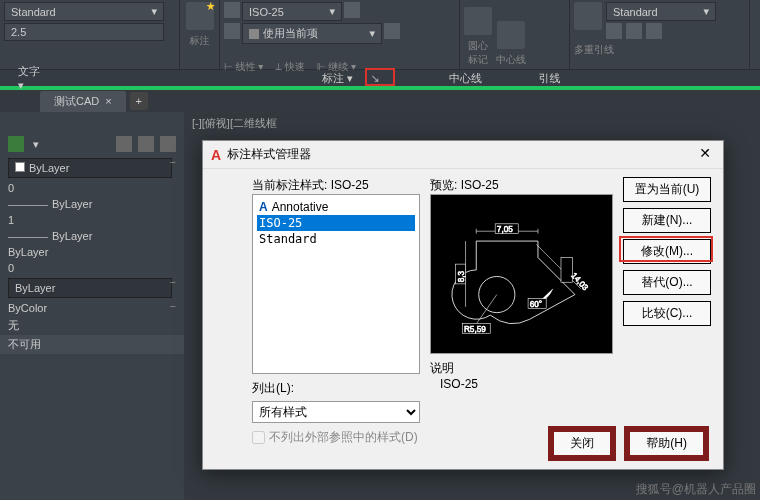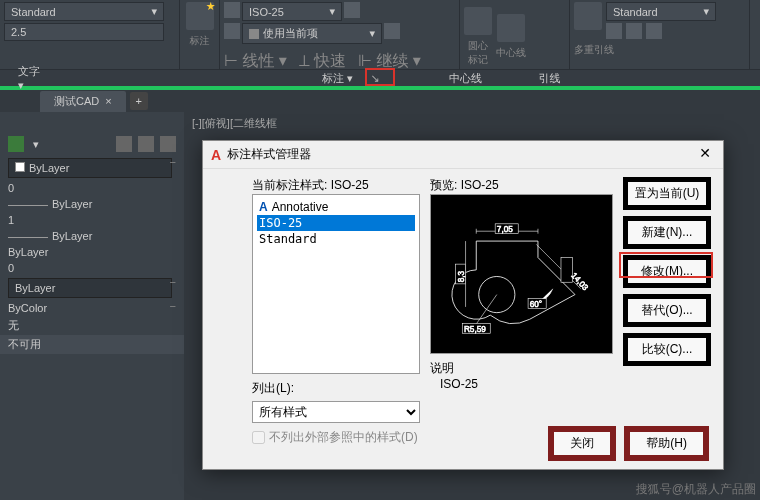--- a/index.html
+++ b/index.html
@@ -32,21 +32,21 @@
   .view-label { color: #aaa; font-size: 11px; padding: 4px 8px; }
   
   .dialog { position: absolute; left: 202px; top: 140px; width: 522px; height: 330px; background: #f0f0f0; border: 1px solid #888; box-shadow: 0 4px 20px rgba(0,0,0,0.5); color: #000; font-size: 12px; }
   .dlg-title { height: 28px; display: flex; align-items: center; padding: 0 8px; border-bottom: 1px solid #ddd; }
   .dlg-title .autocad-icon { color: #d9332b; font-weight: bold; font-size: 14px; margin-right: 6px; }
   .dlg-close { margin-left: auto; width: 20px; height: 20px; text-align: center; cursor: pointer; font-size: 14px; }
   .dlg-body { padding: 8px 12px; display: flex; gap: 10px; }
   .dlg-left { width: 168px; margin-left: 37px; }
   .dlg-center { flex: 1; }
   .dlg-right { width: 88px; display: flex; flex-direction: column; gap: 6px; }
-  .dlg-right button { font-size: 12px; padding: 3px 0; background: #f8f8f8; border: 5px solid #000000; cursor: pointer; }
+  .dlg-right button { font-size: 12px; padding: 3px 0; background: #f8f8f8; border: 1px solid #000000; cursor: pointer; }
   .style-list { border: 1px solid #999; background: #fff; height: 180px; padding: 4px; font-size: 12px; overflow: auto; }
   .style-item { padding: 1px 2px; font-family: monospace; cursor: pointer; }
   .style-item.selected { background: #0078d7; color: #fff; }
   .list-dropdown { width: 100%; font-size: 12px; padding: 2px; margin-top: 4px; border: 1px solid #999; background: #fff; }
   .preview-box { border: 1px solid #999; background: #000; height: 160px; position: relative; }
   .preview-box svg { width: 100%; height: 100%; }
   .dlg-footer { position: absolute; bottom: 8px; right: 14px; display: flex; gap: 8px; }
   .dlg-footer button { font-size: 12px; padding: 3px 16px; background: #f8f8f8; border: 6px solid #7f1d1d; cursor: pointer; }
   .ann-a { color: #0050b0; font-weight: bold; margin-right: 4px; }
   .watermark { position: absolute; right: 4px; bottom: 2px; color: #777; font-size: 12px; }
@@ -80,27 +80,27 @@
     </div>
     <div style="display:flex;gap:2px;margin-top:2px">
       <span class="small-ico"></span>
       <div class="ribbon-dropdown" style="width:140px">
           <span style="width:10px;height:10px;background:#888;display:inline-block"></span>
           <span>使用当前项</span>
           <span style="margin-left:auto">▾</span>
         </div>
       <span class="small-ico"></span>
     </div>
-    <div style="display:flex;gap:12px;margin-top:7px;color:#888;font-size:16px">
+    <div style="display:flex;gap:12px;margin-top:16px;color:#888;font-size:10px">
       <span>⊢ <span>线性</span> ▾</span>
       <span>⟂ <span>快速</span></span>
       <span>⊩ <span>继续</span> ▾</span>
     </div>
   </div>
-  <div class="ribbon-group" style="width:110px;display:flex;gap:4px;align-items:center;padding-top:6px">
+  <div class="ribbon-group" style="width:110px;display:flex;gap:4px;align-items:flex-end;padding-top:6px">
     <div style="text-align:center"><span class="big-icon"></span><div class="ribbon-label" style="white-space:pre">圆心
 标记</div></div>
     <div style="text-align:center"><span class="big-icon"></span><div class="ribbon-label">中心线</div></div>
   </div>
   <div class="ribbon-group" style="width:180px">
     <div style="display:flex;gap:4px">
       <span class="big-icon" style="float:left"></span>
       <div>
         <div class="ribbon-dropdown" style="width:110px">
             <span>Standard</span>

